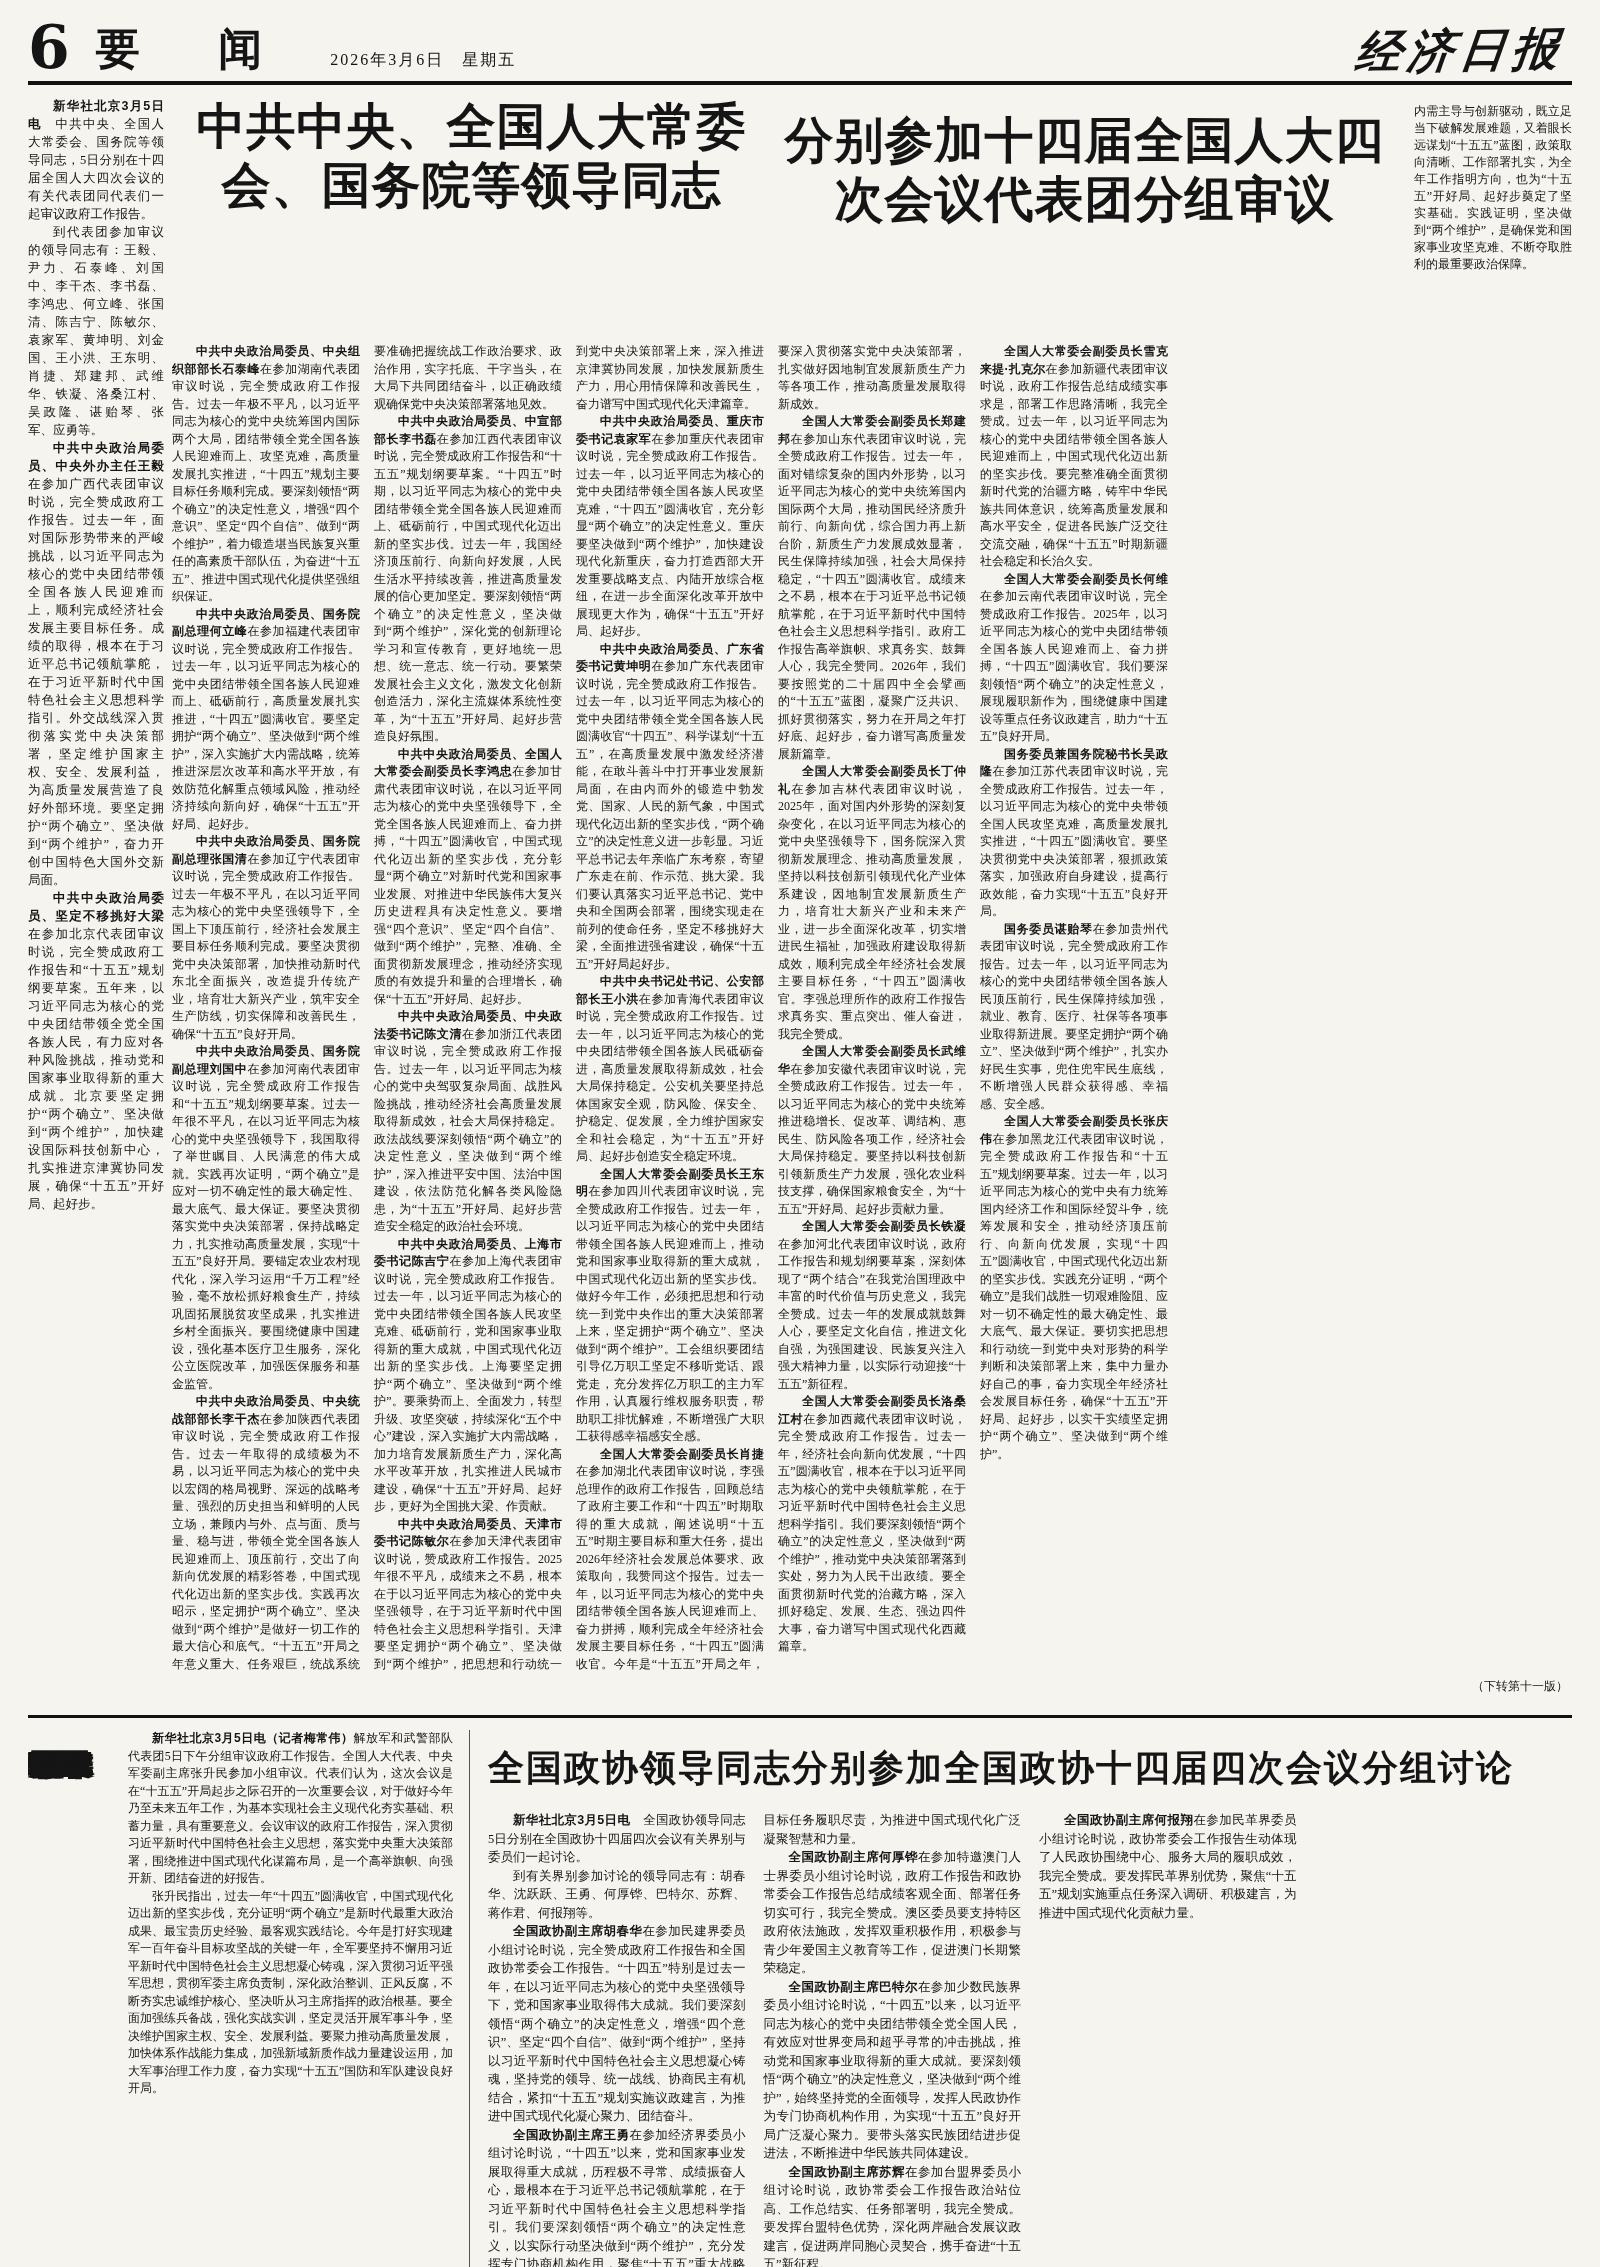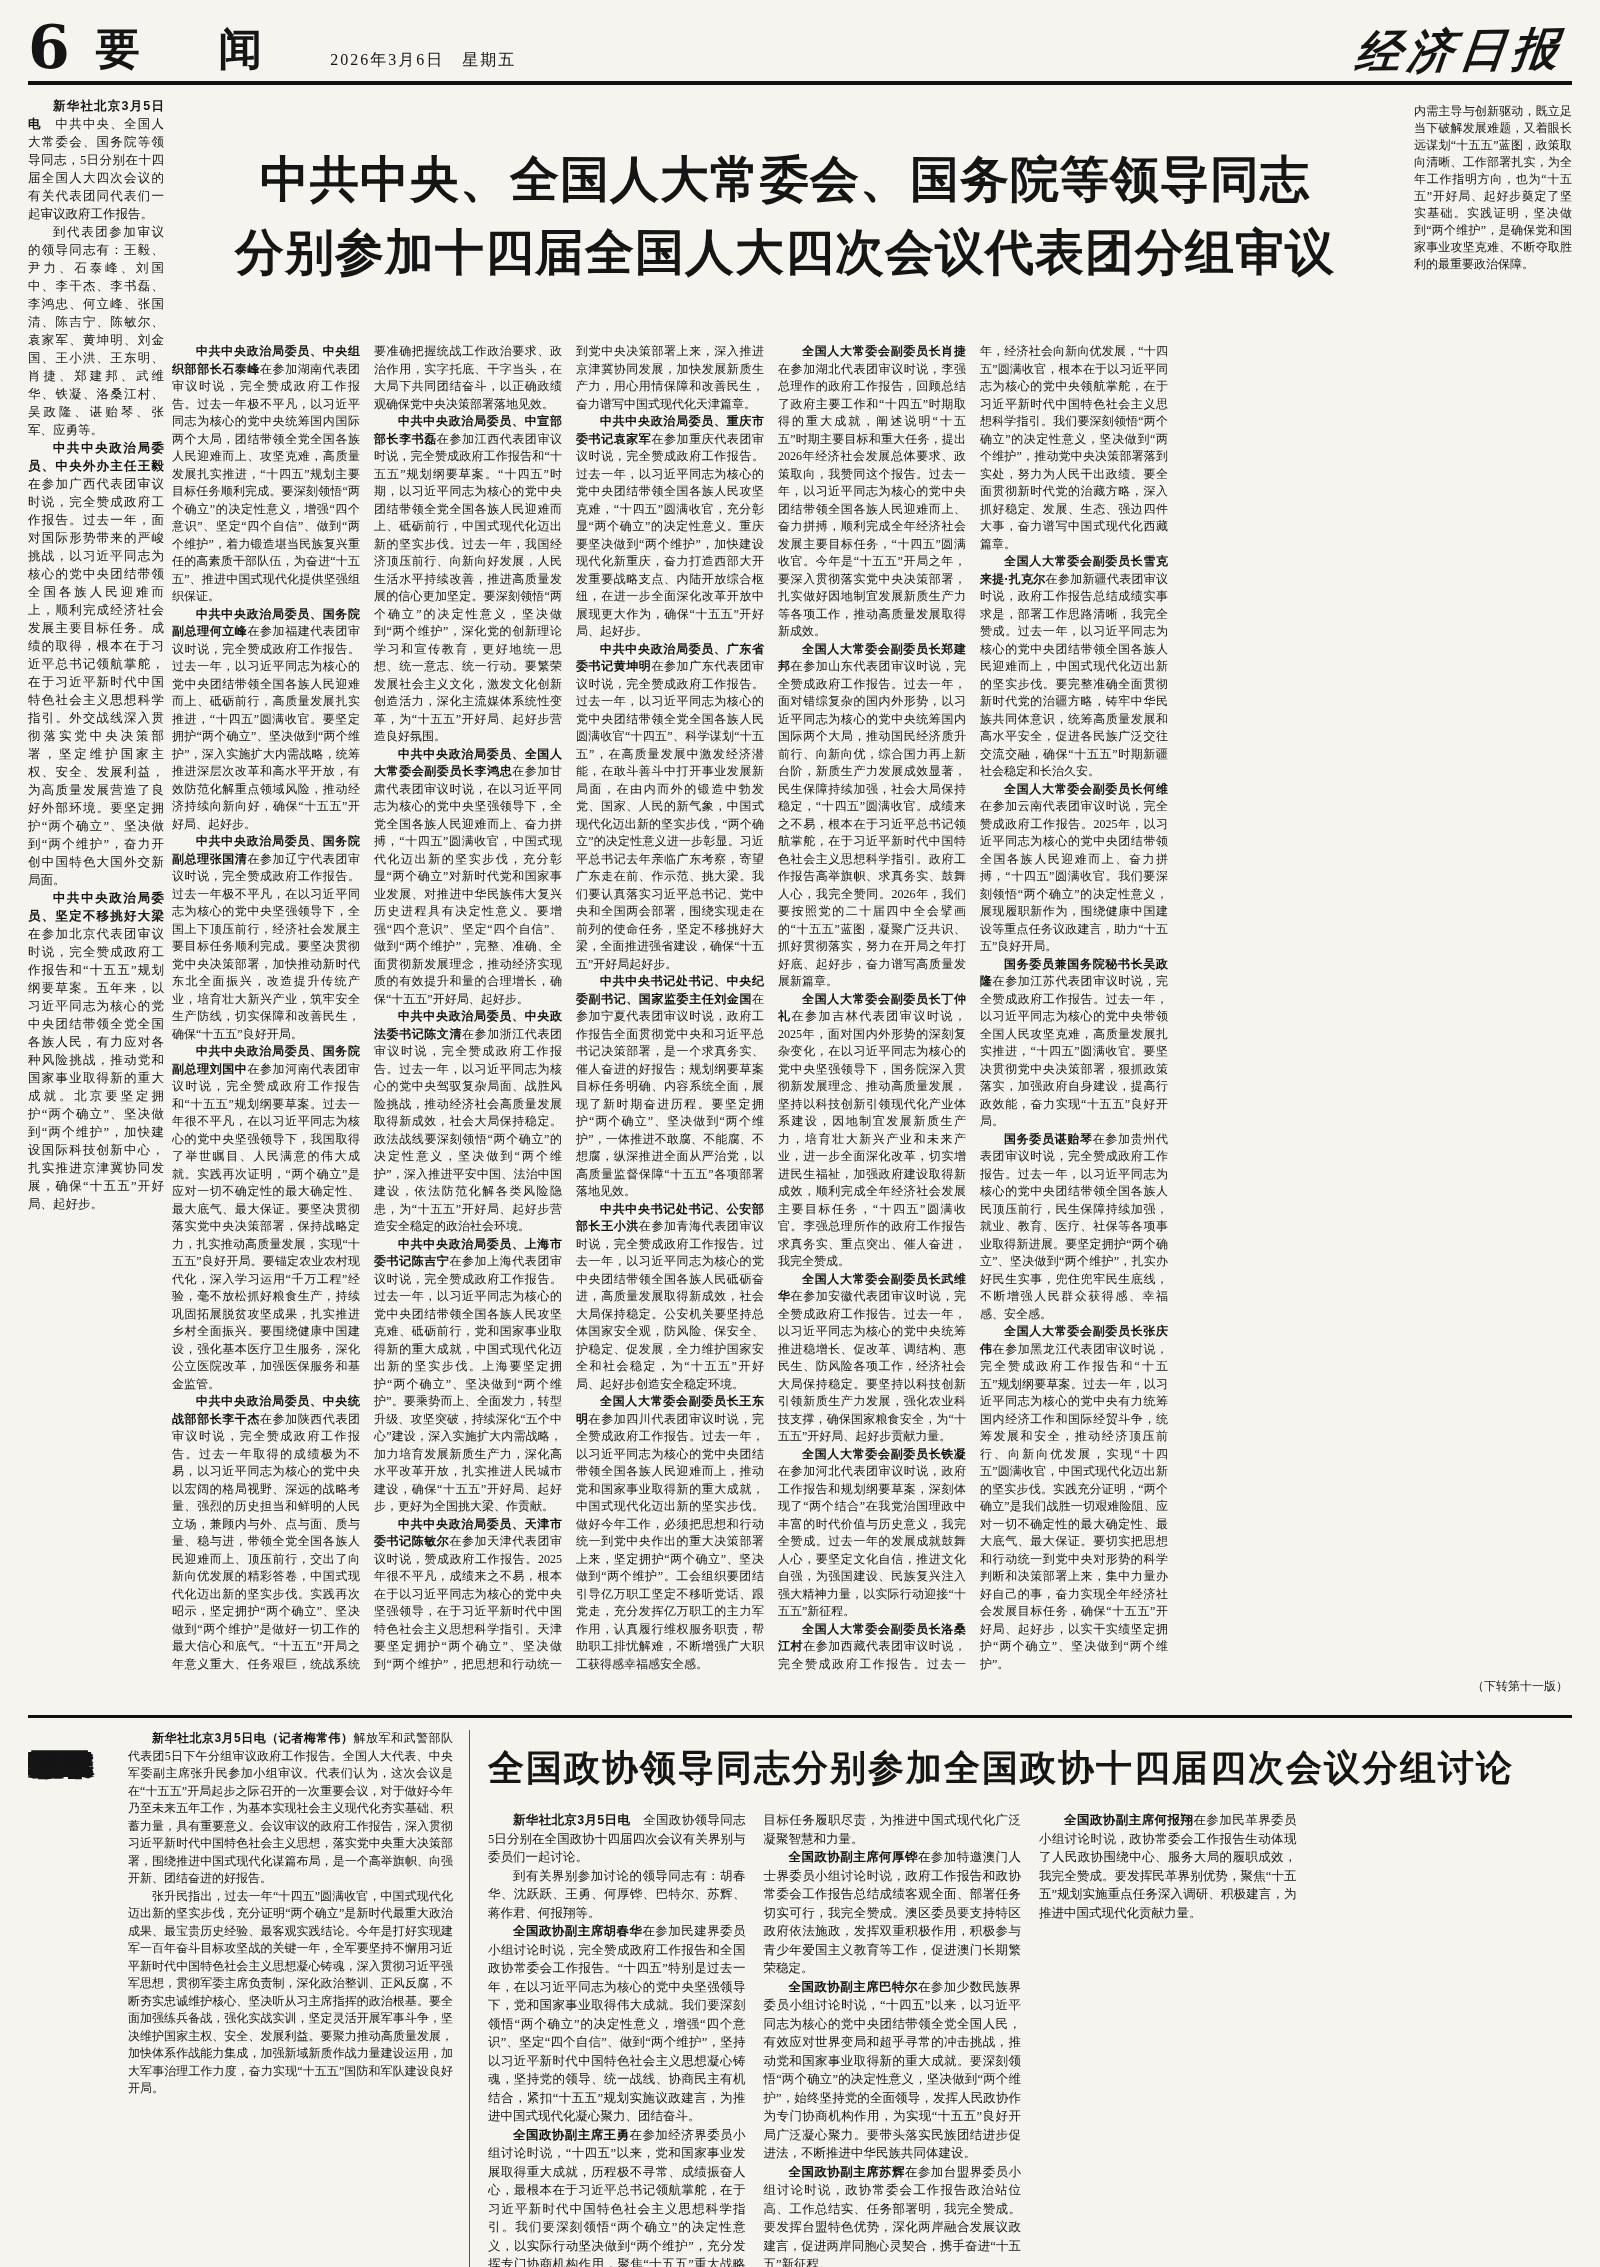--- a/index.html
+++ b/index.html
@@ -16,21 +16,21 @@
   .pageno{font-family:"DejaVu Serif",serif;font-weight:bold;font-size:60px;line-height:0.85;}
   .section{font-family:Liberation Mono, monospace;font-weight:bold;font-size:44px;letter-spacing:26px;line-height:0.9;text-align:center;}
   .date{font-size:16px;letter-spacing:2px;margin-left:16px;padding-bottom:2px;}
   .masthead{margin-left:auto;font-family:"DejaVu Serif",serif;font-style:italic;font-weight:bold;
     font-size:46px;letter-spacing:6px;transform:skewX(-7deg) rotate(-1deg);padding-right:8px;line-height:1;}
   
   .main{display:flex;gap:8px;margin-top:12px;height:1610px;}
   .col1{flex:0 0 136px;overflow:hidden;font-size:12.5px;line-height:18px;text-align:justify;}
   .main-right{flex:1;display:flex;flex-direction:column;min-width:0;}
   .head-row{display:flex;gap:16px;height:238px;flex:0 0 auto;}
-  .headline{flex:1;display:flex;flex-direction:column;justify-content:center;text-align:center;
+  .headline{flex:1;display:flex;justify-content:center;text-align:center;
     font-family:"Liberation Sans","DejaVu Sans",sans-serif;font-weight:bold;}
   .headline .h1{font-size:49px;letter-spacing:1px;line-height:1.2;}
   .headline .h2{font-size:49px;letter-spacing:1px;line-height:1.2;margin-top:14px;}
   .sidenote{flex:0 0 158px;font-size:12px;line-height:17px;text-align:justify;overflow:hidden;padding-top:6px;}
   .bodycols{flex:1;margin-top:8px;column-count:7;column-gap:14px;column-fill:auto;
     overflow:hidden;font-size:12px;line-height:17.5px;text-align:justify;}
   p.para{margin:0;text-indent:2em;}
   p.para b.lead{font-family:"Liberation Sans","DejaVu Sans",sans-serif;font-weight:bold;}
   .cont{margin:2px 4px 12px 0;text-align:right;font-size:12px;}
   
@@ -97,21 +97,20 @@
         <p class="para"><b class="lead">中共中央政治局委员、中央政法委书记陈文清</b><span>在参加浙江代表团审议时说，完全赞成政府工作报告。过去一年，以习近平同志为核心的党中央驾驭复杂局面、战胜风险挑战，推动经济社会高质量发展取得新成效，社会大局保持稳定。政法战线要深刻领悟“两个确立”的决定性意义，坚决做到“两个维护”，深入推进平安中国、法治中国建设，依法防范化解各类风险隐患，为“十五五”开好局、起好步营造安全稳定的政治社会环境。</span></p>
 
         <p class="para"><b class="lead">中共中央政治局委员、上海市委书记陈吉宁</b><span>在参加上海代表团审议时说，完全赞成政府工作报告。过去一年，以习近平同志为核心的党中央团结带领全国各族人民攻坚克难、砥砺前行，党和国家事业取得新的重大成就，中国式现代化迈出新的坚实步伐。上海要坚定拥护“两个确立”、坚决做到“两个维护”。要乘势而上、全面发力，转型升级、攻坚突破，持续深化“五个中心”建设，深入实施扩大内需战略，加力培育发展新质生产力，深化高水平改革开放，扎实推进人民城市建设，确保“十五五”开好局、起好步，更好为全国挑大梁、作贡献。</span></p>
 
         <p class="para"><b class="lead">中共中央政治局委员、天津市委书记陈敏尔</b><span>在参加天津代表团审议时说，赞成政府工作报告。2025年很不平凡，成绩来之不易，根本在于以习近平同志为核心的党中央坚强领导，在于习近平新时代中国特色社会主义思想科学指引。天津要坚定拥护“两个确立”、坚决做到“两个维护”，把思想和行动统一到党中央决策部署上来，深入推进京津冀协同发展，加快发展新质生产力，用心用情保障和改善民生，奋力谱写中国式现代化天津篇章。</span></p>
 
         <p class="para"><b class="lead">中共中央政治局委员、重庆市委书记袁家军</b><span>在参加重庆代表团审议时说，完全赞成政府工作报告。过去一年，以习近平同志为核心的党中央团结带领全国各族人民攻坚克难，“十四五”圆满收官，充分彰显“两个确立”的决定性意义。重庆要坚决做到“两个维护”，加快建设现代化新重庆，奋力打造西部大开发重要战略支点、内陆开放综合枢纽，在进一步全面深化改革开放中展现更大作为，确保“十五五”开好局、起好步。</span></p>
 
         <p class="para"><b class="lead">中共中央政治局委员、广东省委书记黄坤明</b><span>在参加广东代表团审议时说，完全赞成政府工作报告。过去一年，以习近平同志为核心的党中央团结带领全党全国各族人民圆满收官“十四五”、科学谋划“十五五”，在高质量发展中激发经济潜能，在敢斗善斗中打开事业发展新局面，在由内而外的锻造中勃发党、国家、人民的新气象，中国式现代化迈出新的坚实步伐，“两个确立”的决定性意义进一步彰显。习近平总书记去年亲临广东考察，寄望广东走在前、作示范、挑大梁。我们要认真落实习近平总书记、党中央和全国两会部署，围绕实现走在前列的使命任务，坚定不移挑好大梁，全面推进强省建设，确保“十五五”开好局起好步。</span></p>
 
-        <p class="para"><b class="lead">中共中央书记处书记、中央纪委副书记、国家监委主任刘金国</b><span>在参加宁夏代表团审议时说，政府工作报告全面贯彻党中央和习近平总书记决策部署，是一个求真务实、催人奋进的好报告；规划纲要草案目标任务明确、内容系统全面，展现了新时期奋进历程。要坚定拥护“两个确立”、坚决做到“两个维护”，一体推进不敢腐、不能腐、不想腐，纵深推进全面从严治党，以高质量监督保障“十五五”各项部署落地见效。</span></p>
 
         <p class="para"><b class="lead">中共中央书记处书记、公安部部长王小洪</b><span>在参加青海代表团审议时说，完全赞成政府工作报告。过去一年，以习近平同志为核心的党中央团结带领全国各族人民砥砺奋进，高质量发展取得新成效，社会大局保持稳定。公安机关要坚持总体国家安全观，防风险、保安全、护稳定、促发展，全力维护国家安全和社会稳定，为“十五五”开好局、起好步创造安全稳定环境。</span></p>
 
         <p class="para"><b class="lead">全国人大常委会副委员长王东明</b><span>在参加四川代表团审议时说，完全赞成政府工作报告。过去一年，以习近平同志为核心的党中央团结带领全国各族人民迎难而上，推动党和国家事业取得新的重大成就，中国式现代化迈出新的坚实步伐。做好今年工作，必须把思想和行动统一到党中央作出的重大决策部署上来，坚定拥护“两个确立”、坚决做到“两个维护”。工会组织要团结引导亿万职工坚定不移听党话、跟党走，充分发挥亿万职工的主力军作用，认真履行维权服务职责，帮助职工排忧解难，不断增强广大职工获得感幸福感安全感。</span></p>
 
         <p class="para"><b class="lead">全国人大常委会副委员长肖捷</b><span>在参加湖北代表团审议时说，李强总理作的政府工作报告，回顾总结了政府主要工作和“十四五”时期取得的重大成就，阐述说明“十五五”时期主要目标和重大任务，提出2026年经济社会发展总体要求、政策取向，我赞同这个报告。过去一年，以习近平同志为核心的党中央团结带领全国各族人民迎难而上、奋力拼搏，顺利完成全年经济社会发展主要目标任务，“十四五”圆满收官。今年是“十五五”开局之年，要深入贯彻落实党中央决策部署，扎实做好因地制宜发展新质生产力等各项工作，推动高质量发展取得新成效。</span></p>
 
         <p class="para"><b class="lead">全国人大常委会副委员长郑建邦</b><span>在参加山东代表团审议时说，完全赞成政府工作报告。过去一年，面对错综复杂的国内外形势，以习近平同志为核心的党中央统筹国内国际两个大局，推动国民经济质升前行、向新向优，综合国力再上新台阶，新质生产力发展成效显著，民生保障持续加强，社会大局保持稳定，“十四五”圆满收官。成绩来之不易，根本在于习近平总书记领航掌舵，在于习近平新时代中国特色社会主义思想科学指引。政府工作报告高举旗帜、求真务实、鼓舞人心，我完全赞同。2026年，我们要按照党的二十届四中全会擘画的“十五五”蓝图，凝聚广泛共识、抓好贯彻落实，努力在开局之年打好底、起好步，奋力谱写高质量发展新篇章。</span></p>
 
         <p class="para"><b class="lead">全国人大常委会副委员长丁仲礼</b><span>在参加吉林代表团审议时说，2025年，面对国内外形势的深刻复杂变化，在以习近平同志为核心的党中央坚强领导下，国务院深入贯彻新发展理念、推动高质量发展，坚持以科技创新引领现代化产业体系建设，因地制宜发展新质生产力，培育壮大新兴产业和未来产业，进一步全面深化改革，切实增进民生福祉，加强政府建设取得新成效，顺利完成全年经济社会发展主要目标任务，“十四五”圆满收官。李强总理所作的政府工作报告求真务实、重点突出、催人奋进，我完全赞成。</span></p>

